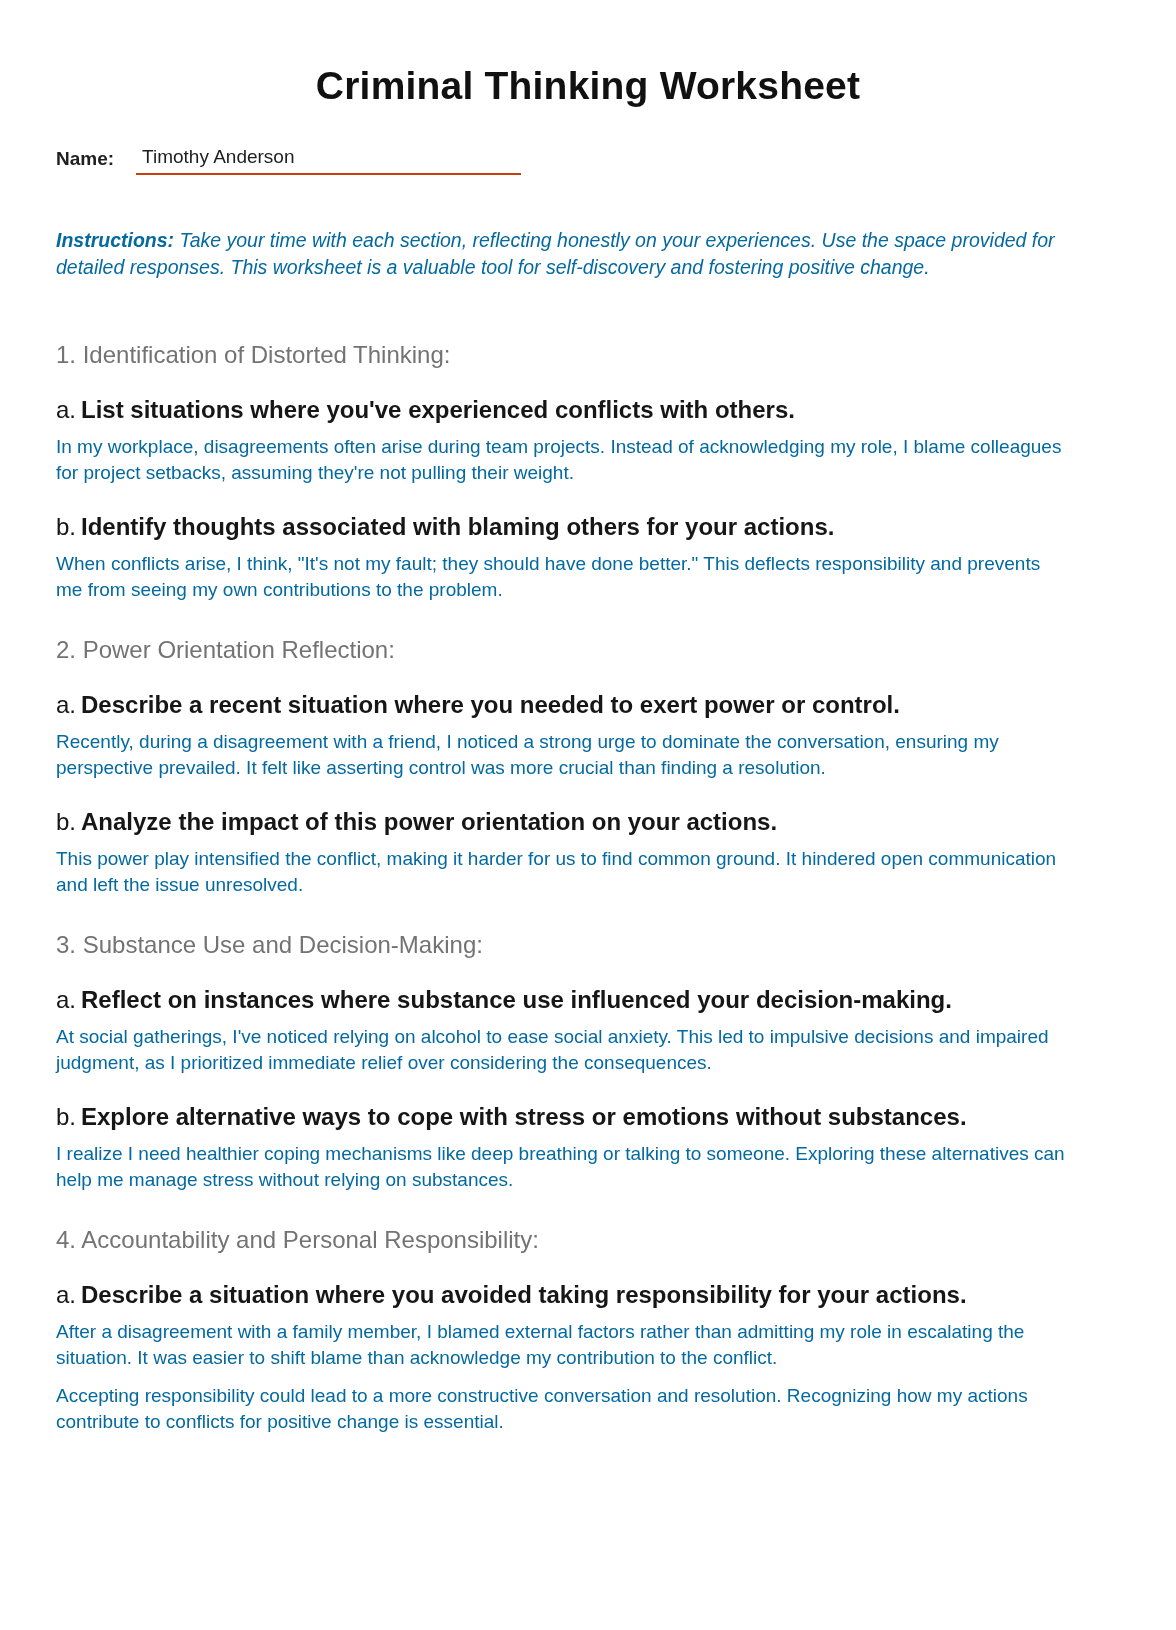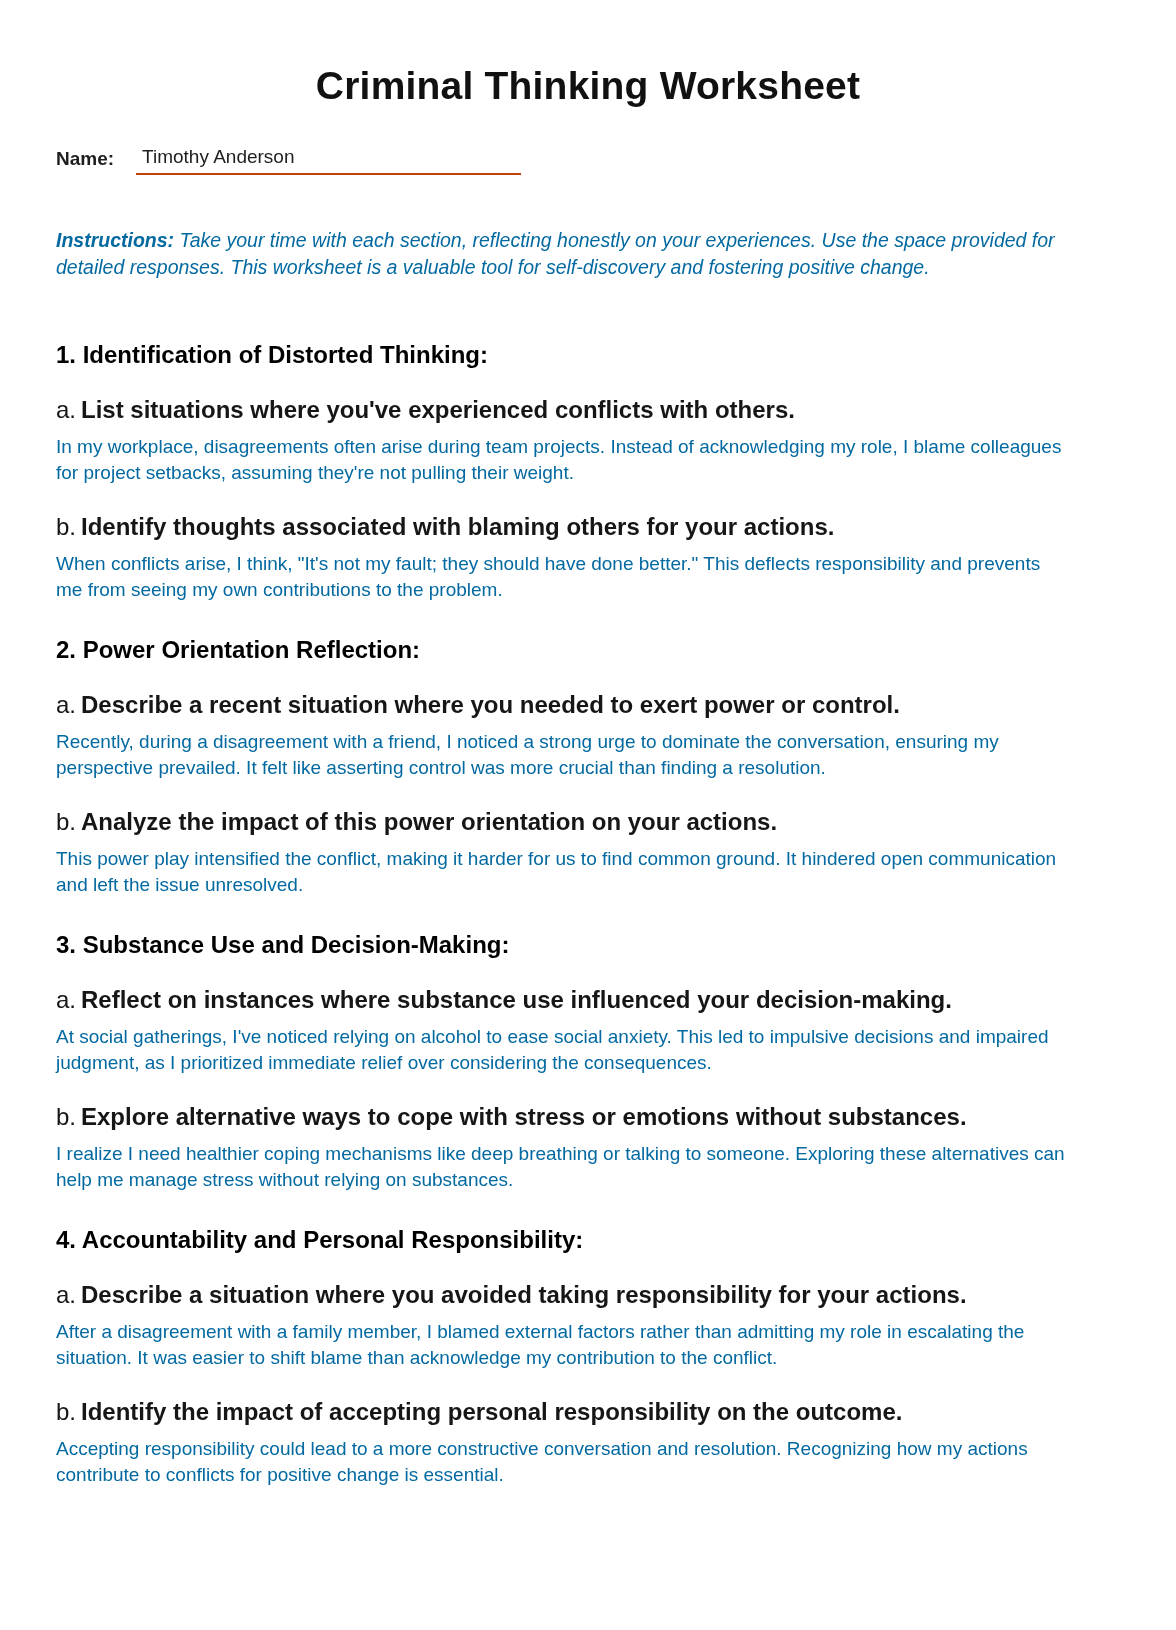--- a/index.html
+++ b/index.html
@@ -54,22 +54,22 @@
     font-style: italic;
     font-size: 19.5px;
     line-height: 27px;
     max-width: 1022px;
     color: #0369a1;
   }
   .instructions .instr-label { font-weight: 700; }
   .section-heading {
     margin-top: 33px;
     font-size: 24px;
-    font-weight: 700;
-    color: #000000;
+    font-weight: 400;
+    color: #737373;
   }
   .section-heading.first { margin-top: 60px; }
   .question {
     margin-top: 29px;
     font-size: 24px;
     font-weight: 700;
     line-height: 24px;
     max-width: 1022px;
     color: #161616;
   }
@@ -130,18 +130,15 @@
   <p class="question">
     <span class="q-prefix">b.</span><span>Explore alternative ways to cope with stress or emotions without substances.</span>
   </p>
   <p class="answer">I realize I need healthier coping mechanisms like deep breathing or talking to someone. Exploring these alternatives can help me manage stress without relying on substances.</p>
 
   <h2 class="section-heading">4. Accountability and Personal Responsibility:</h2>
   <p class="question">
     <span class="q-prefix">a.</span><span>Describe a situation where you avoided taking responsibility for your actions.</span>
   </p>
   <p class="answer">After a disagreement with a family member, I blamed external factors rather than admitting my role in escalating the situation. It was easier to shift blame than acknowledge my contribution to the conflict.</p>
-  <p class="question">
-    <span class="q-prefix">b.</span><span>Identify the impact of accepting personal responsibility on the outcome.</span>
-  </p>
   <p class="answer">Accepting responsibility could lead to a more constructive conversation and resolution. Recognizing how my actions contribute to conflicts for positive change is essential.</p>
 
 </div>
 
 </body></html>

